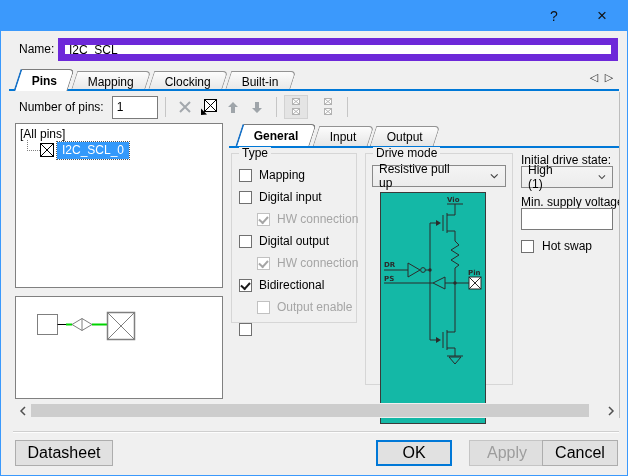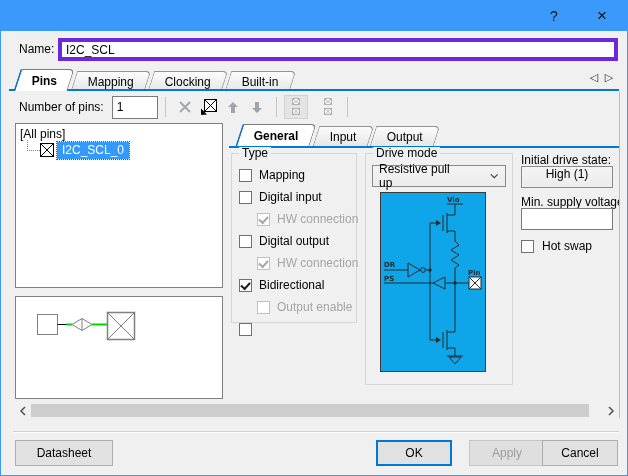--- a/index.html
+++ b/index.html
@@ -8,21 +8,21 @@
 
   
   .titlebar{position:absolute;left:0;top:0;width:100%;height:30px;background:#3b99fc;}
   .titlebar .title{position:absolute;left:12px;top:0;line-height:30px;color:#000;}
   .tb-btn{position:absolute;top:0;width:34px;height:30px;text-align:center;line-height:30px;color:#111;font-size:14px;}
   .tb-btn.help{right:56px;}
   .tb-btn.close{right:8px;font-size:17px;}
 
   
   .name-label{position:absolute;left:18px;top:37px;line-height:23px;}
-  .name-input{position:absolute;left:57px;top:37px;width:560px;height:23px;border:4px solid #6d28d9;background:#fff;padding:0 4px;font-size:12px;outline:none;}
+  .name-input{position:absolute;left:57px;top:37px;width:560px;height:23px;border:7px solid #6d28d9;background:#fff;padding:0 4px;font-size:12px;outline:none;}
 
   
   .tabstrip{position:absolute;display:flex;align-items:flex-end;height:22px;}
   .main-tabs{left:16px;top:68px;}
   .sub-tabs{left:10px;top:1px;}
   .tab{position:relative;height:20px;line-height:20px;padding:0 13px;margin-right:3px;background:linear-gradient(#fcfcfc,#e6e6e6);border:1px solid #939393;border-bottom:none;border-radius:0 5px 0 0;transform:skewX(-18deg);}
   .tab>span{display:inline-block;transform:skewX(18deg);}
   .tab.active{height:22px;line-height:22px;background:#fff;border-color:#7c7c7c;border-left:2px solid #1872c7;font-weight:bold;z-index:2;}
   .tabline{position:absolute;background:#0078d7;height:2px;}
   .tabline.main{left:8px;top:88px;width:610px;}
@@ -57,46 +57,46 @@
   .cb-list{position:absolute;left:0;top:10px;width:100%;}
   .cb-row{display:flex;align-items:center;height:22px;padding-left:7px;}
   .cb-row.indent{padding-left:25px;}
   .cb{position:relative;width:13px;height:13px;border:1px solid #707070;background:#fff;flex:0 0 auto;}
   .cb.checked::after{content:"";position:absolute;left:1px;top:2px;width:7px;height:4px;border-left:2px solid #1b1b1b;border-bottom:2px solid #1b1b1b;transform:rotate(-48deg);}
   .cb-label{margin-left:7px;white-space:nowrap;}
   .cb-row.disabled .cb{border-color:#c1c1c1;}
   .cb-row.disabled .cb.checked::after{border-color:#a5a5a5;}
   .cb-row.disabled .cb-label{color:#a5a5a5;}
 
-  .combo{position:absolute;height:22px;border:1px solid #8a8a8a;background:linear-gradient(#f4f4f4,#ececec);display:flex;align-items:center;justify-content:flex-start;padding:0 6px;gap:37px;}
+  .combo{position:absolute;height:22px;border:1px solid #8a8a8a;background:linear-gradient(#f4f4f4,#ececec);display:flex;align-items:center;justify-content:flex-end;padding:0 6px;gap:37px;}
   .drive-combo{left:6px;top:11px;width:134px;}
-  .circuit-box{position:absolute;left:14px;top:38px;width:106px;height:180px;background:#0ea5e9;border:1px solid #3a3a3a;}
+  .circuit-box{position:absolute;left:14px;top:38px;width:106px;height:232px;background:#14b8a6;border:1px solid #3a3a3a;}
 
   .right-col{position:absolute;left:292px;top:30px;width:98px;}
   .rc-label{position:absolute;left:0;white-space:nowrap;overflow:hidden;width:98px;}
   .ids-label{top:0;}
-  .ids-combo{left:0;top:13px;width:92px;flex-direction:column;}
+  .ids-combo{left:0;top:13px;width:92px;}
   .msv-label{top:42px;}
   .msv-input{position:absolute;left:0;top:55px;width:92px;height:22px;border:1px solid #7a7a7a;background:#fff;padding:0 4px;font-size:12px;outline:none;}
   .hotswap-row{position:absolute;left:0;top:86px;display:flex;align-items:center;}
   .hotswap-row .cb-label{margin-left:8px;}
 
   .right-edge{position:absolute;left:618px;top:91px;width:1px;height:326px;background:#bdbdbd;}
 
   
   .hscroll{position:absolute;left:14px;top:402px;width:604px;height:15px;background:#f0f0f0;}
   .hs-btn{position:absolute;top:0;width:16px;height:15px;display:flex;align-items:center;justify-content:center;}
   .hs-btn.left{left:0;}
   .hs-btn.right{right:0;}
   .hs-thumb{position:absolute;left:16px;top:1px;width:558px;height:13px;background:#cdcdcd;}
 
   .bottom-sep{position:absolute;left:12px;top:430px;width:606px;height:2px;border-top:1px solid #cfcfcf;border-bottom:1px solid #fdfdfd;}
 
   
-  .btn{position:absolute;top:439px;height:26px;background:#e1e1e1;border:1px solid #adadad;text-align:center;line-height:24px;font-size:12px;}
+  .btn{position:absolute;top:439px;height:26px;background:#e1e1e1;border:1px solid #adadad;text-align:center;line-height:24px;font-size:16px;}
   .btn-datasheet{left:14px;width:98px;}
   .btn-ok{left:375px;width:76px;border:2px solid #0078d7;line-height:22px;}
   .btn-apply{left:468px;width:76px;background:#dfdfdf;border-color:#c5c5c5;color:#9d9d9d;}
   .btn-cancel{left:541px;width:76px;}
 
   svg{display:block;}
   svg text{font-family:"DejaVu Sans",sans-serif;}
 </style>
 </head>
 <body>

